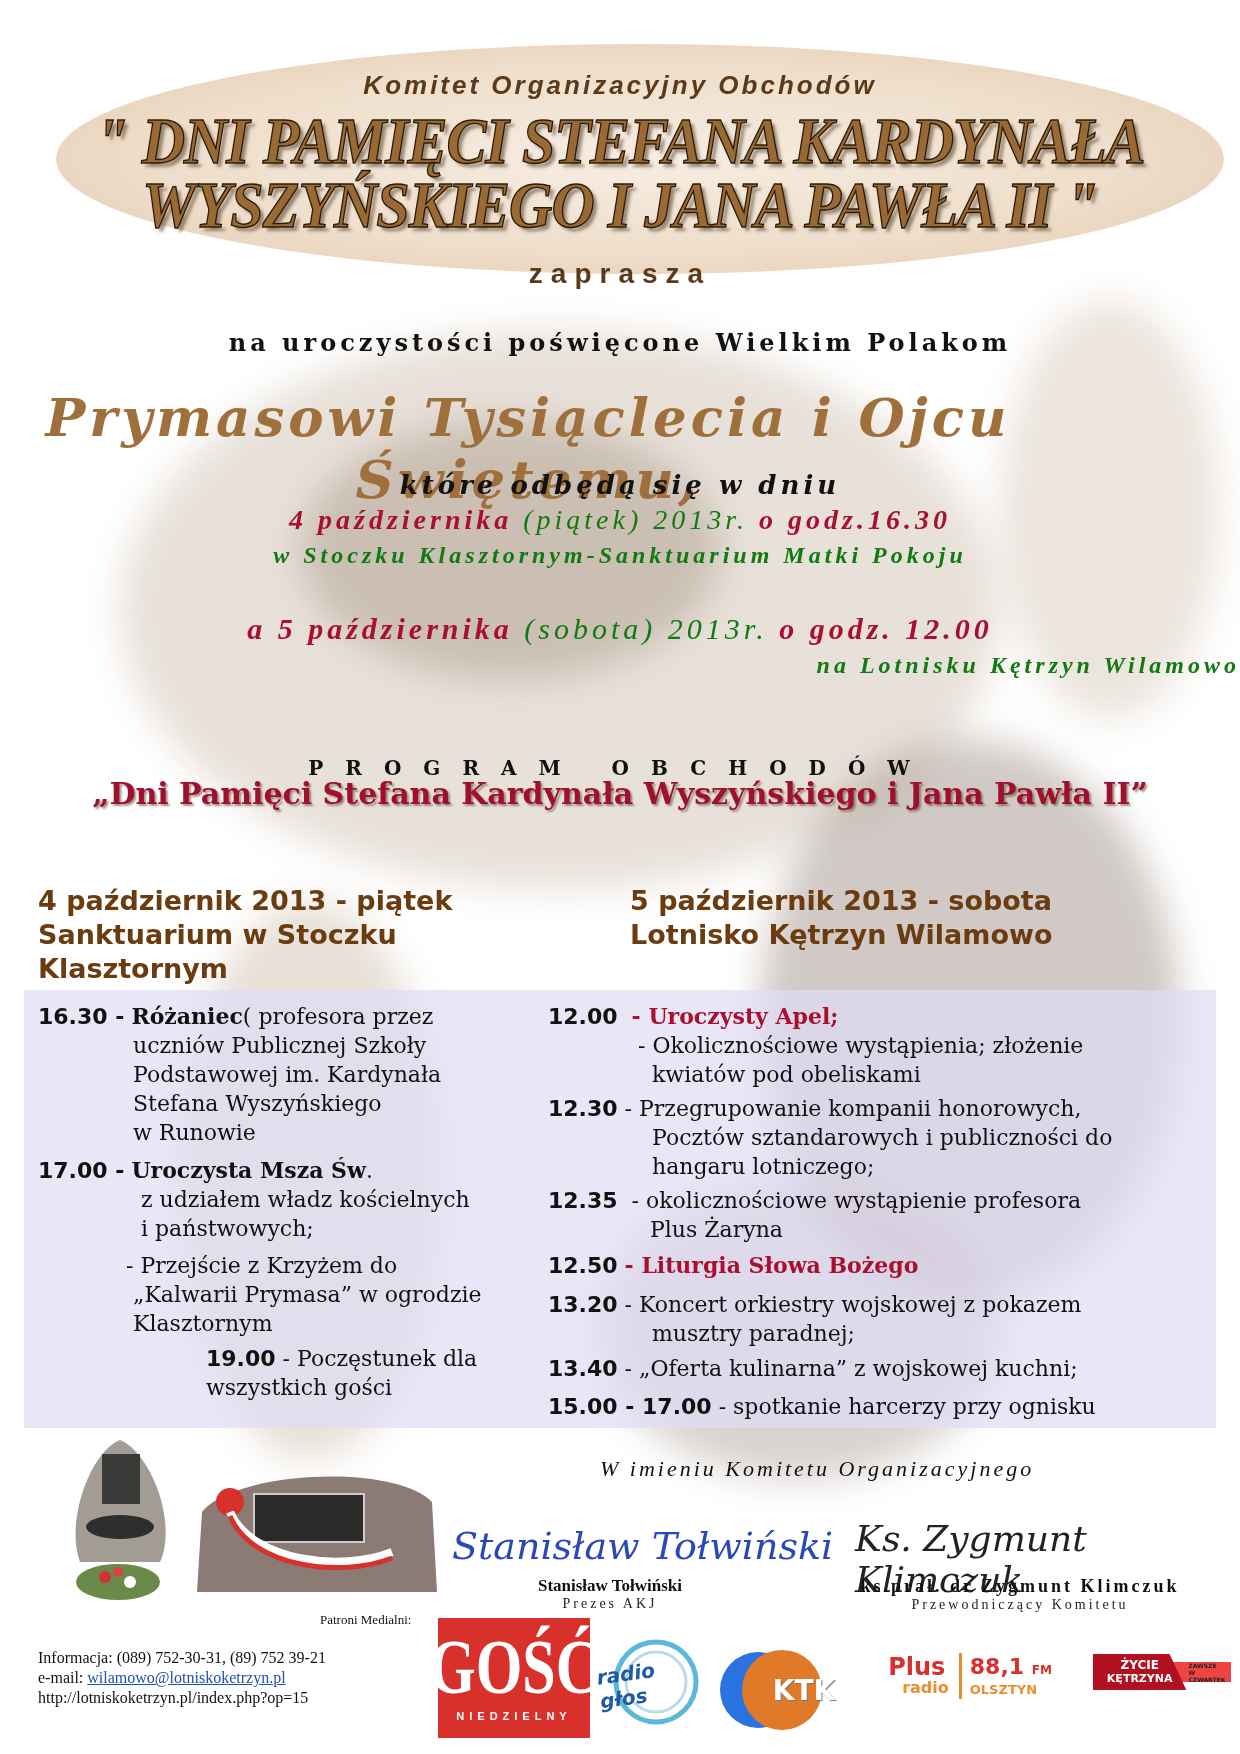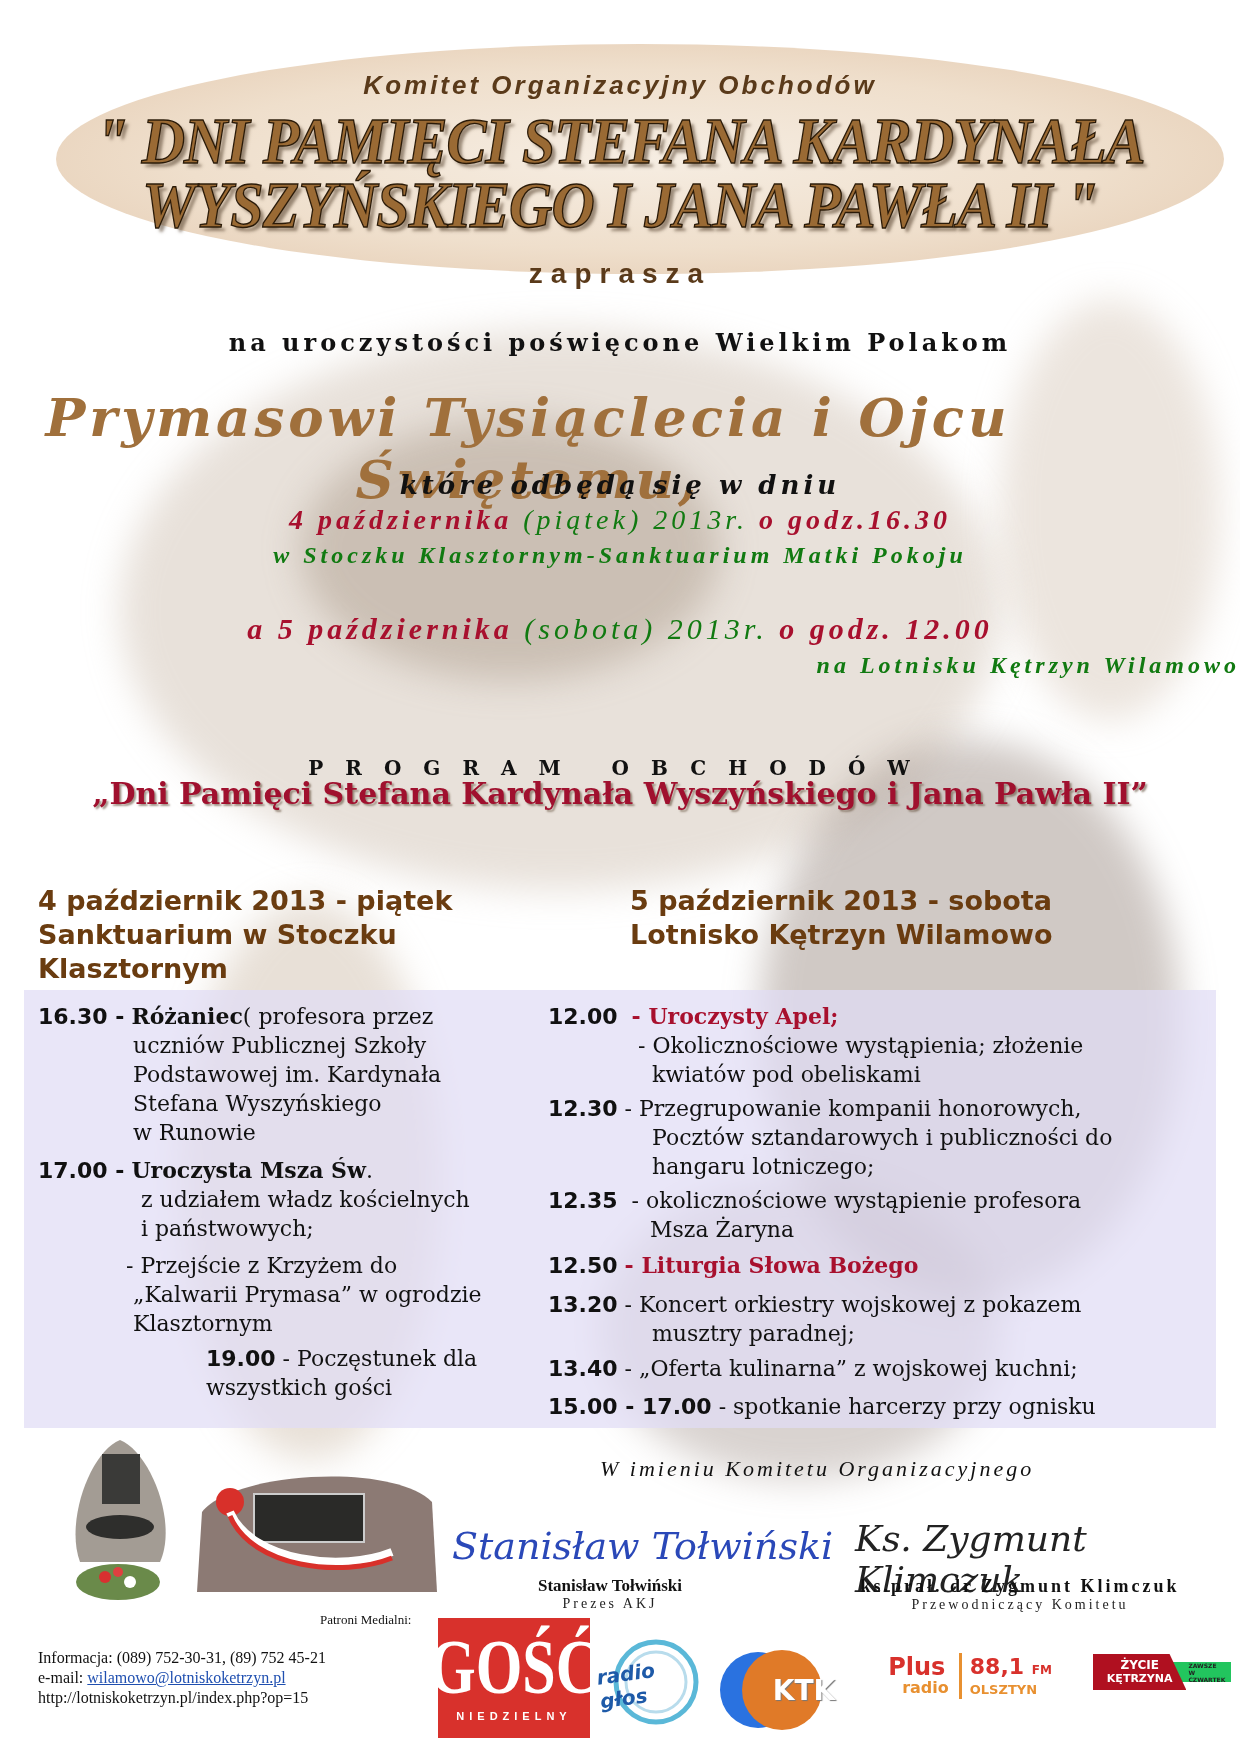--- a/index.html
+++ b/index.html
@@ -144,21 +144,21 @@
     <span class="t">12.30</span>
     <span>- Przegrupowanie kompanii honorowych,</span>
   </div>
   <div class="row" style="left:652px;top:1123px;">Pocztów sztandarowych i publiczności do</div>
   <div class="row" style="left:652px;top:1152px;">hangaru lotniczego;</div>
 
   <div class="row" style="left:548px;top:1186px;">
     <span class="t">12.35</span>
     &nbsp;<span>- okolicznościowe wystąpienie profesora</span>
   </div>
-  <div class="row" style="left:650px;top:1215px;">Msza Żaryna</div>
+  <div class="row" style="left:650px;top:1215px;">Plus Żaryna</div>
 
   <div class="row" style="left:548px;top:1251px;">
     <span class="t">12.50</span>
     <span class="r">- Liturgia Słowa Bożego</span>
   </div>
 
   <div class="row" style="left:548px;top:1290px;">
     <span class="t">13.20</span>
     <span>- Koncert orkiestry wojskowej z pokazem</span>
   </div>
@@ -205,21 +205,21 @@
 </div>
 
 <div class="abs signature" style="left:855px;top:1518px;color:#222;font-size:36px;">Ks. Zygmunt Klimczuk</div>
 <div class="abs" style="left:830px;top:1576px;width:380px;">
   <div class="sig-name" style="letter-spacing:3px;font-size:18px;">ks.prał. dr Zygmunt Klimczuk</div>
   <div class="sig-role">Przewodniczący Komitetu</div>
 </div>
 
 <div class="abs patroni">Patroni Medialni:</div>
 <div class="abs info">
-  <div>Informacja: (089) 752-30-31, (89) 752 45-21</div>
+  <div>Informacja: (089) 752-30-31, (89) 752 39-21</div>
   <div><span>e-mail: </span><a>wilamowo@lotniskoketrzyn.pl</a></div>
   <div>http://lotniskoketrzyn.pl/index.php?op=15</div>
 </div>
 
 <div class="logo" style="left:438px;top:1618px;width:152px;height:120px;background:#d8312c;flex-direction:column;">
   <div style="font-family:'Liberation Serif',serif;font-weight:bold;font-size:60px;color:#fff;line-height:66px;transform:scaleY(1.3);">GOŚĆ</div>
   <div style="font-family:'Liberation Sans',sans-serif;font-weight:bold;font-size:11px;color:#fff;letter-spacing:5px;margin-top:10px;">NIEDZIELNY</div>
 </div>
 <div class="logo" style="left:598px;top:1636px;width:112px;height:92px;">
   <svg width="112" height="92" viewBox="0 0 112 92" style="position:absolute;left:0;top:0;">
@@ -237,21 +237,21 @@
   <div style="display:flex;flex-direction:column;align-items:flex-start;margin-right:10px;">
     <div style="font-family:'DejaVu Sans',sans-serif;font-weight:bold;font-size:24px;color:#d8312c;line-height:24px;">Plus</div>
     <div style="font-family:'DejaVu Sans',sans-serif;font-weight:bold;font-size:16px;color:#e89030;line-height:18px;margin-left:14px;">radio</div>
   </div>
   <div style="width:3px;height:46px;background:#e89030;margin-right:8px;"></div>
   <div style="display:flex;flex-direction:column;">
     <div style="font-family:'DejaVu Sans',sans-serif;font-weight:bold;font-size:22px;color:#d8312c;line-height:24px;"><span>88,1</span> <span style="font-size:12px;">FM</span></div>
     <div style="font-family:'DejaVu Sans',sans-serif;font-weight:bold;font-size:13px;color:#e89030;">OLSZTYN</div>
   </div>
 </div>
-<div class="logo" style="left:1093px;top:1662px;width:138px;height:20px;background:#22c55e;justify-content:flex-start;">
+<div class="logo" style="left:1093px;top:1662px;width:138px;height:20px;background:#ef4444;justify-content:flex-start;">
   <div style="background:#b01020;width:100px;height:36px;display:flex;flex-direction:column;align-items:center;justify-content:center;clip-path:polygon(0 0,82% 0,100% 100%,0 100%);">
     <div style="font-family:'DejaVu Sans',sans-serif;font-weight:bold;font-size:12px;color:#fff;line-height:14px;">ŻYCIE</div>
     <div style="font-family:'DejaVu Sans',sans-serif;font-weight:bold;font-size:11px;color:#fff;line-height:14px;">KĘTRZYNA</div>
   </div>
   <div style="display:flex;flex-direction:column;margin-left:2px;">
     <div style="font-family:'DejaVu Sans',sans-serif;font-weight:bold;font-size:6px;color:#222;">ZAWSZE</div>
     <div style="font-family:'DejaVu Sans',sans-serif;font-weight:bold;font-size:6px;color:#222;">W CZWARTEK</div>
   </div>
 </div>
 

